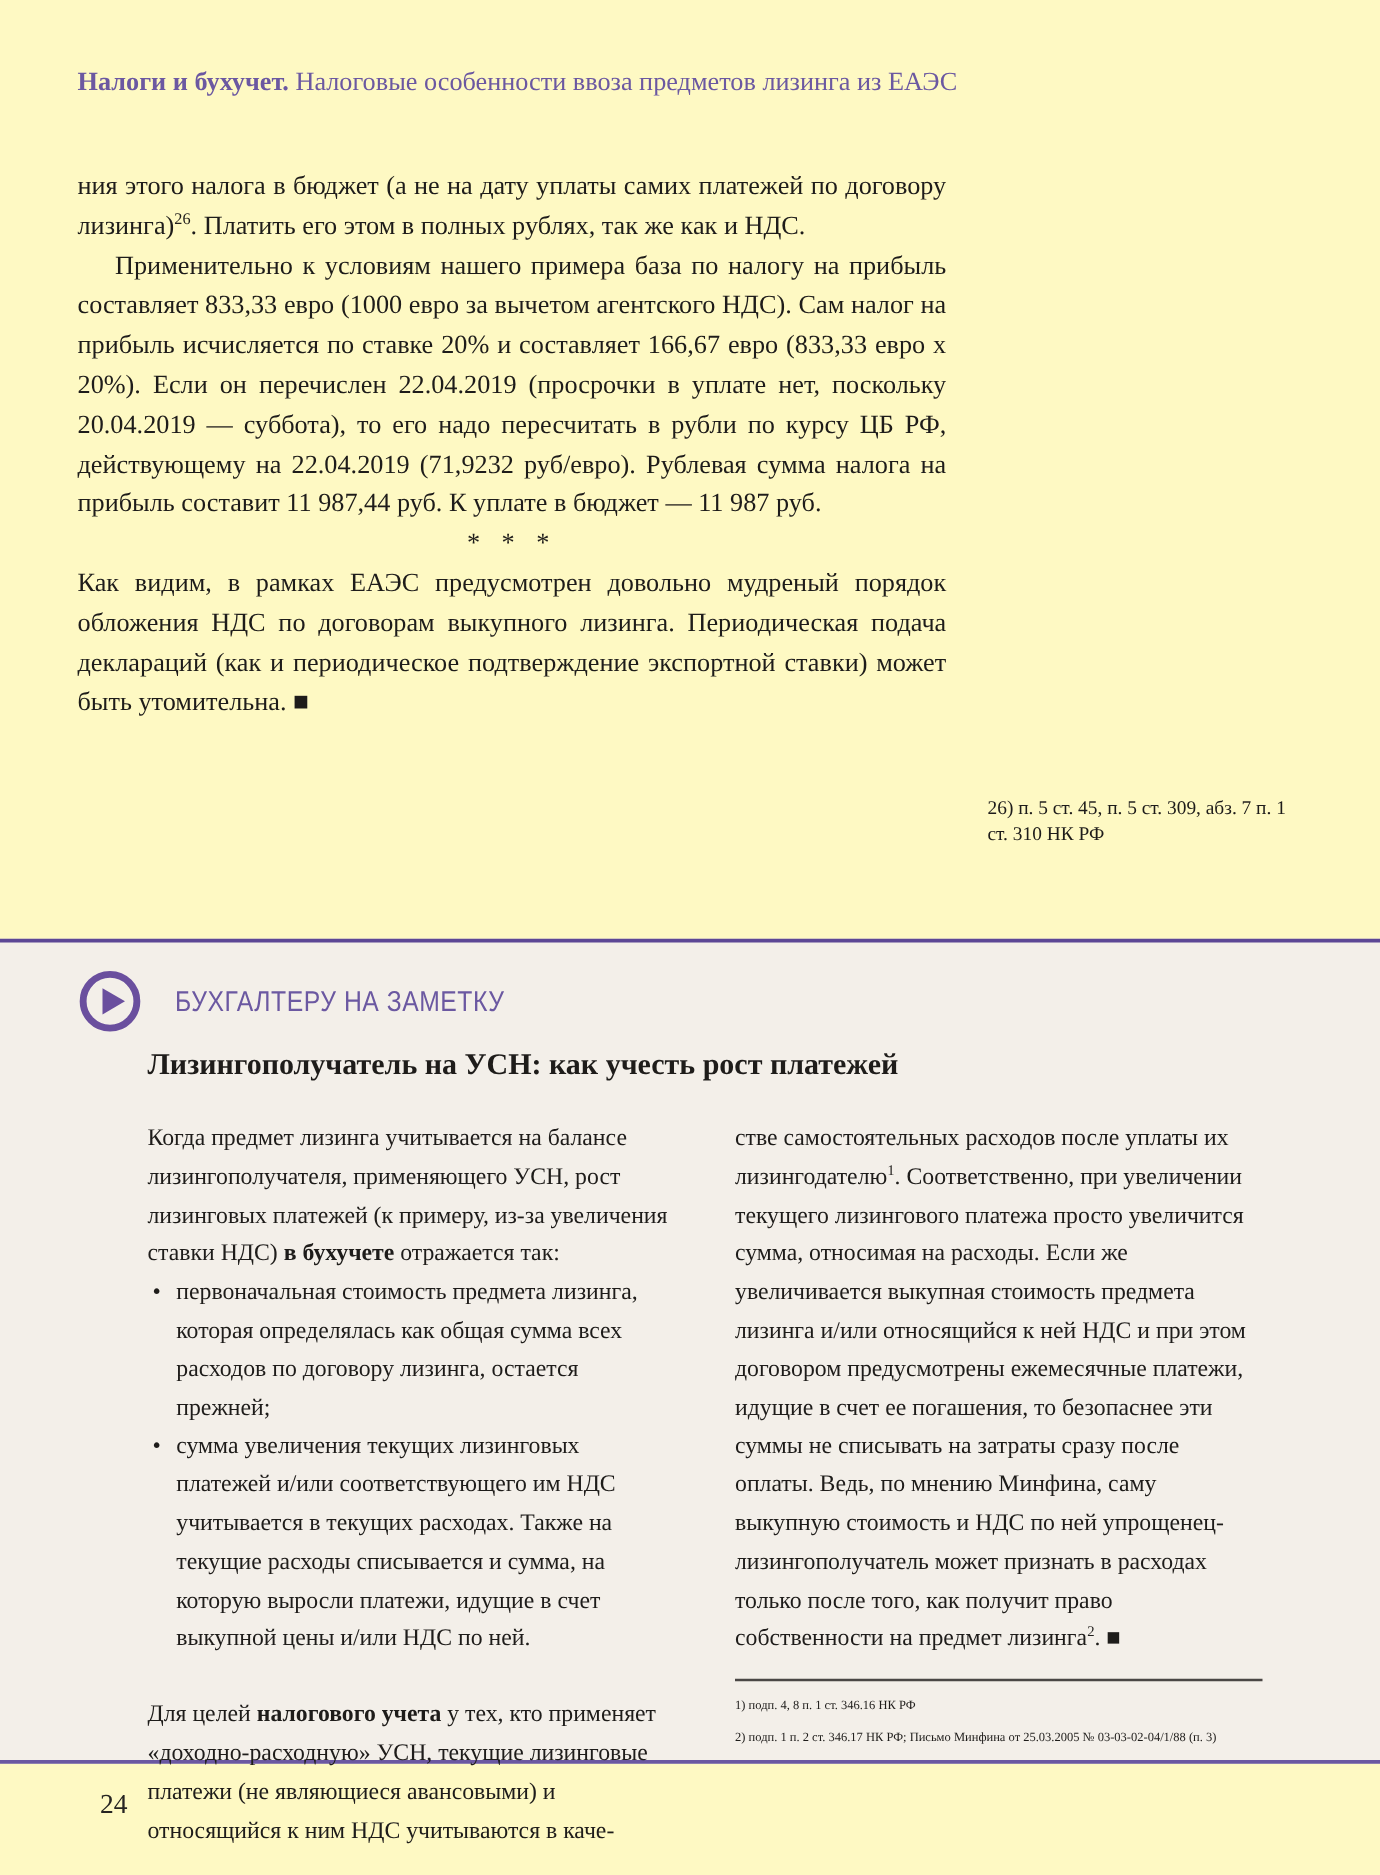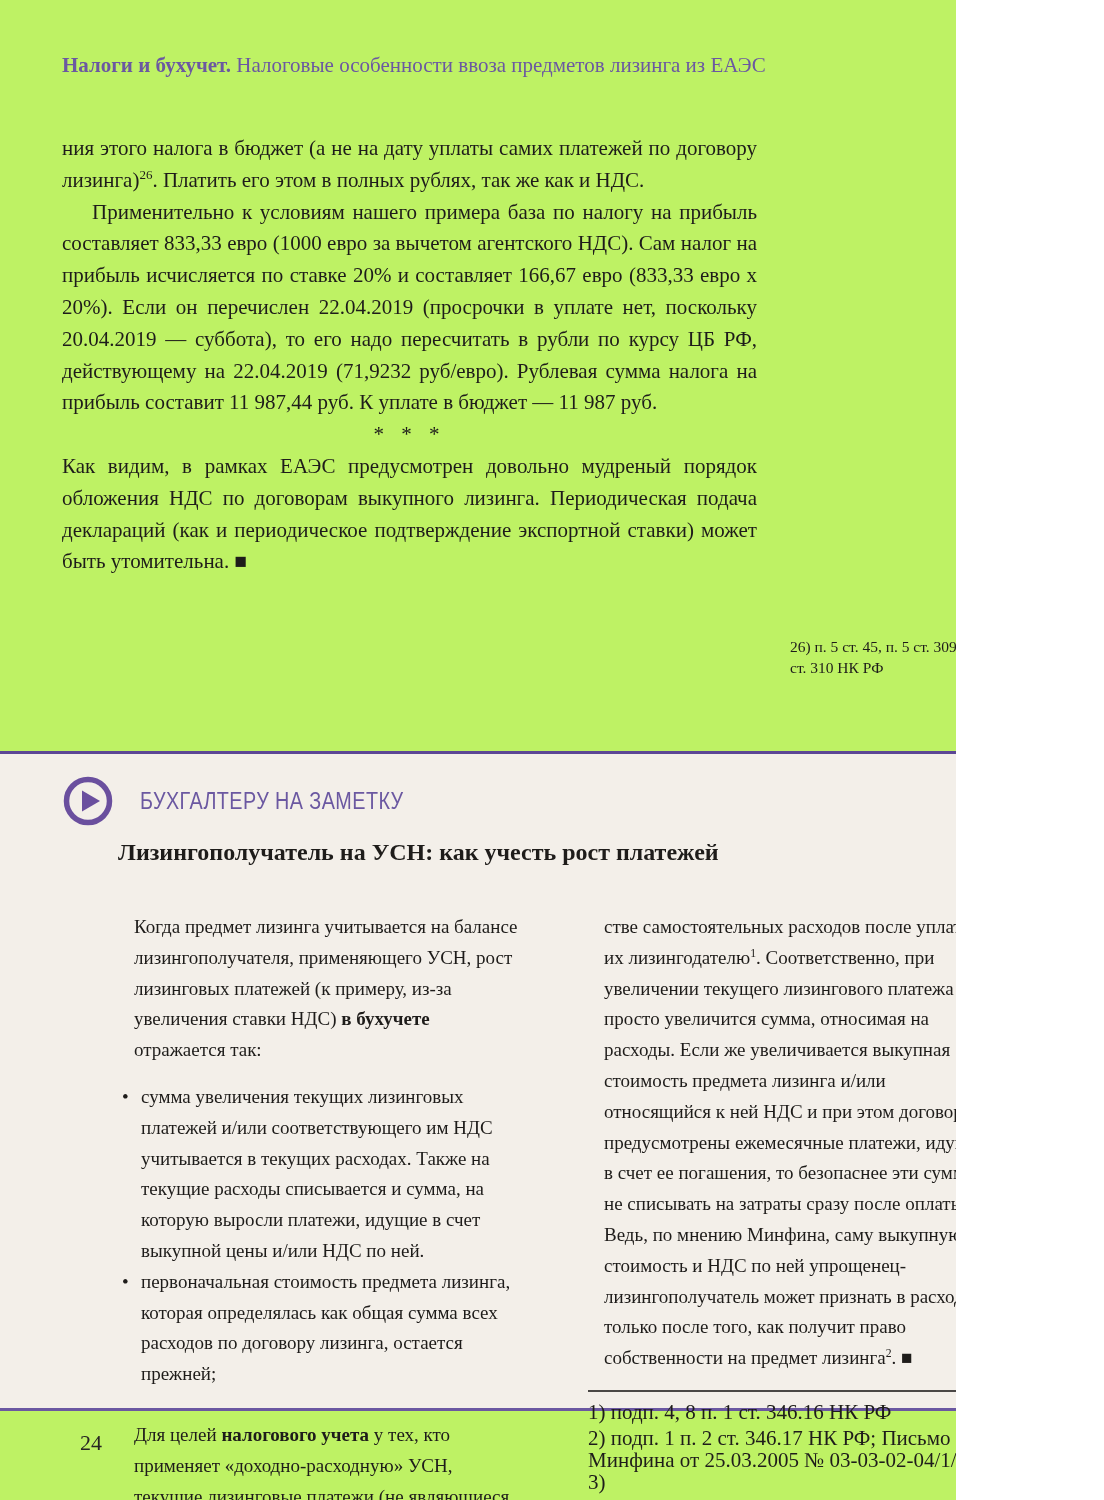--- a/index.html
+++ b/index.html
@@ -4,22 +4,22 @@
 <style>
   :root{
     --accent-purple:#6b58a1;
     --panel-rule-purple:#5c4795;
     --panel-background:#f3efe9;
     --text:#1e1c1a;
   }
   html,body{margin:0;padding:0;background:#ffffff;}
   .page{
     position:relative;
-    width:956px;height:1500px;
-    background:#bef264;
+    width:1104px;height:1500px;
+    background:#fef9c3;
     font-family:"Liberation Serif", serif;
     color:var(--text);
     overflow:hidden;
   }
   
   .runhead{
     position:absolute;left:62px;top:52px;width:1000px;
     font-size:21px;line-height:26px;
     color:var(--accent-purple);
     white-space:nowrap;
@@ -67,33 +67,33 @@
   .note-title{
     position:absolute;left:118px;top:83px;width:900px;
     font-size:24px;font-weight:bold;line-height:30px;
   }
   .note-cols{
     position:absolute;left:118px;top:142px;width:892px;
     display:flex;gap:48px;
     font-size:19px;line-height:30.8px;text-align:left;
   }
   .col{width:422px;flex:0 0 auto;}
-  .col p{margin:16px;}
+  .col p{margin:0;}
   .col p + p{margin-top:0;}
   .col .gap-before{margin-top:30px;}
   .note-bullets{margin:0;padding:0;list-style:none;}
   .note-bullets li{position:relative;padding-left:23px;margin:0;}
   .note-bullets li::before{
     content:"\2022";position:absolute;left:4px;top:0;
   }
   .note-footnotes{
     margin-top:16px;
     border-top:2px solid #4a4745;
     padding-top:9px;
-    font-size:21px;line-height:22px;
+    font-size:10px;line-height:22px;
   }
   .note-footnotes .fline{margin:0 0 4px 0;}
   
   .pagenum{
     position:absolute;left:80px;top:1430px;
     font-size:22px;color:#262422;
   }
 </style>
 </head>
 <body>
@@ -126,22 +126,22 @@
       <span class="kicker">БУХГАЛТЕРУ НА ЗАМЕТКУ</span>
     </div>
 
     <div class="note-title">Лизингополучатель на УСН: как учесть рост платежей</div>
 
     <div class="note-cols">
 
       <div class="col">
         <p><span>Когда предмет лизинга учитывается на балансе лизингополучателя, применяющего УСН, рост лизинговых платежей (к примеру, из-за увеличения ставки НДС) </span><b>в бухучете</b><span> отражается так:</span></p>
         <ul class="note-bullets">
+          <li>первоначальная стоимость предмета лизинга, которая определялась как общая сумма всех расходов по договору лизинга, остается прежней;</li>
           <li>сумма увеличения текущих лизинговых платежей и/или соответствующего им НДС учитывается в текущих расходах. Также на текущие расходы списывается и сумма, на которую выросли платежи, идущие в счет выкупной цены и/или НДС по ней.</li>
-          <li>первоначальная стоимость предмета лизинга, которая определялась как общая сумма всех расходов по договору лизинга, остается прежней;</li>
         </ul>
         <p class="gap-before"><span>Для целей </span><b>налогового учета</b><span> у тех, кто применяет «доходно-расходную» УСН, текущие лизинговые платежи (не являющиеся авансовыми) и относящийся к ним НДС учитываются в каче-</span></p>
       </div>
 
       <div class="col">
         <p><span>стве самостоятельных расходов после уплаты их лизингодателю</span><sup>1</sup><span>. Соответственно, при увеличении текущего лизингового платежа просто увеличится сумма, относимая на расходы. Если же увеличивается выкупная стоимость предмета лизинга и/или относящийся к ней НДС и при этом договором предусмотрены ежемесячные платежи, идущие в счет ее погашения, то безопаснее эти суммы не списывать на затраты сразу после оплаты. Ведь, по мнению Минфина, саму выкупную стоимость и НДС по ней упрощенец-лизингополучатель может признать в расходах только после того, как получит право собственности на предмет лизинга</span><sup>2</sup><span>. ■</span></p>
         <div class="note-footnotes">
           <p class="fline"><span class="fn-marker">1)</span><span> подп. 4, 8 п. 1 ст. 346.16 НК РФ</span></p>
           <p class="fline"><span class="fn-marker">2)</span><span> подп. 1 п. 2 ст. 346.17 НК РФ; Письмо Минфина от 25.03.2005 № 03-03-02-04/1/88 (п. 3)</span></p>
         </div>

